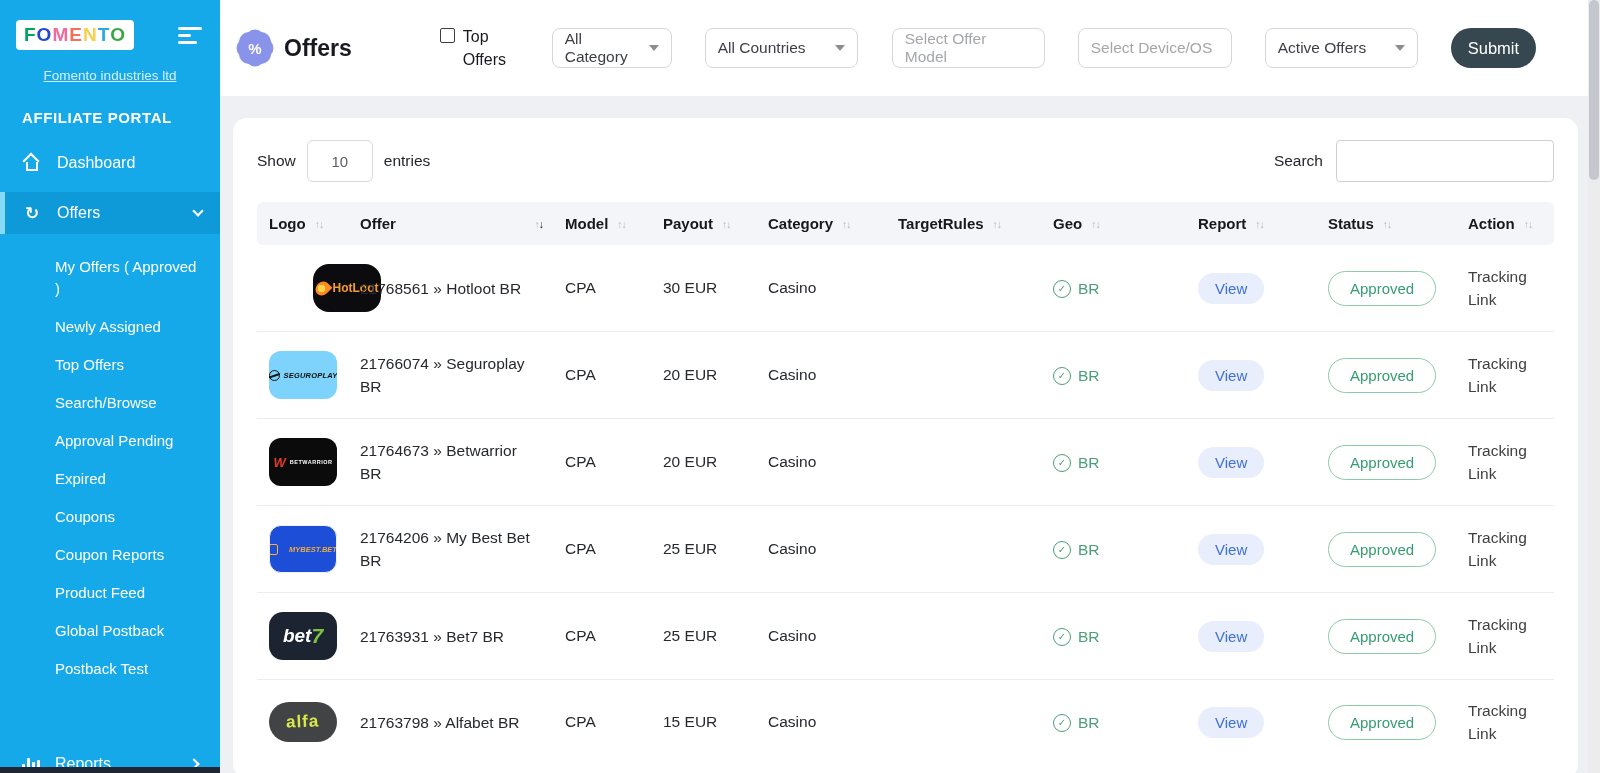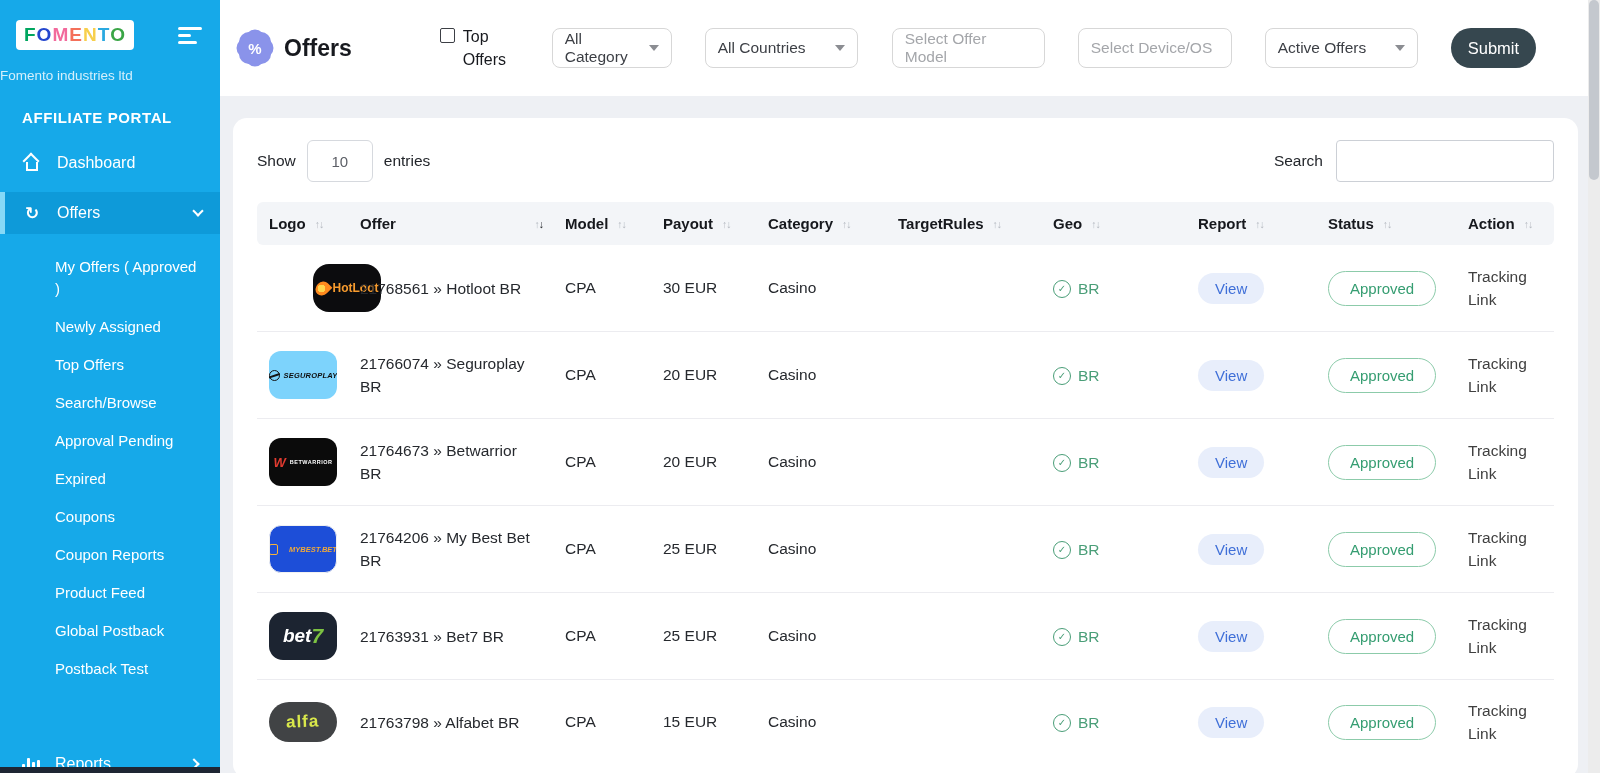--- a/index.html
+++ b/index.html
@@ -10,21 +10,21 @@
   }
 
   
   .sidebar { position:absolute; left:0; top:0; width:220px; height:773px; background:#16a9e9; z-index:5; }
   .logo-row { display:flex; align-items:center; justify-content:space-between; padding:20px 18px 0 16px; }
   .logo-box { background:#fff; border-radius:4px; padding:4px 8px; display:flex; }
   .logo-box span { font-size:19px; font-weight:800; letter-spacing:1px; }
   .hamburger { display:flex; flex-direction:column; gap:4px; align-items:flex-start; cursor:pointer; }
   .hamburger i { display:block; height:3px; border-radius:2px; background:#fff; }
   .hamburger i:nth-child(1){ width:24px; } .hamburger i:nth-child(2){ width:13px; } .hamburger i:nth-child(3){ width:19px; }
-  .company { color:rgba(255,255,255,.82); font-size:13.5px; margin-top:18px; }
+  .company { text-align:center; color:rgba(255,255,255,.82); font-size:13.5px; margin-top:18px;text-decoration:underline; }
   .portal { color:#fff; font-weight:800; font-size:15px; letter-spacing:.6px; margin:26px 0 0 22px; }
   .nav-item { display:flex; align-items:center; gap:15px; color:#fff; font-size:16px; padding:12px 18px 12px 22px; margin-top:16px; cursor:pointer; }
   .nav-item .ico { width:20px; display:flex; justify-content:center; }
   .nav-item.active { background:#0e9ad9; border-left:5px solid #86d9f7; padding-left:17px; margin-top:8px; }
   .nav-item .grow { flex:1; }
   .chev { width:8px; height:8px; border-right:2px solid #fff; border-bottom:2px solid #fff; display:inline-block; }
   .chev.down { transform:rotate(45deg); margin-top:-4px; }
   .chev.right { transform:rotate(-45deg); }
   .submenu { padding:22px 10px 0 55px; }
   .subitem { color:#ffffff; font-size:15px; line-height:22px; margin-bottom:16px; width:150px; cursor:pointer; }

